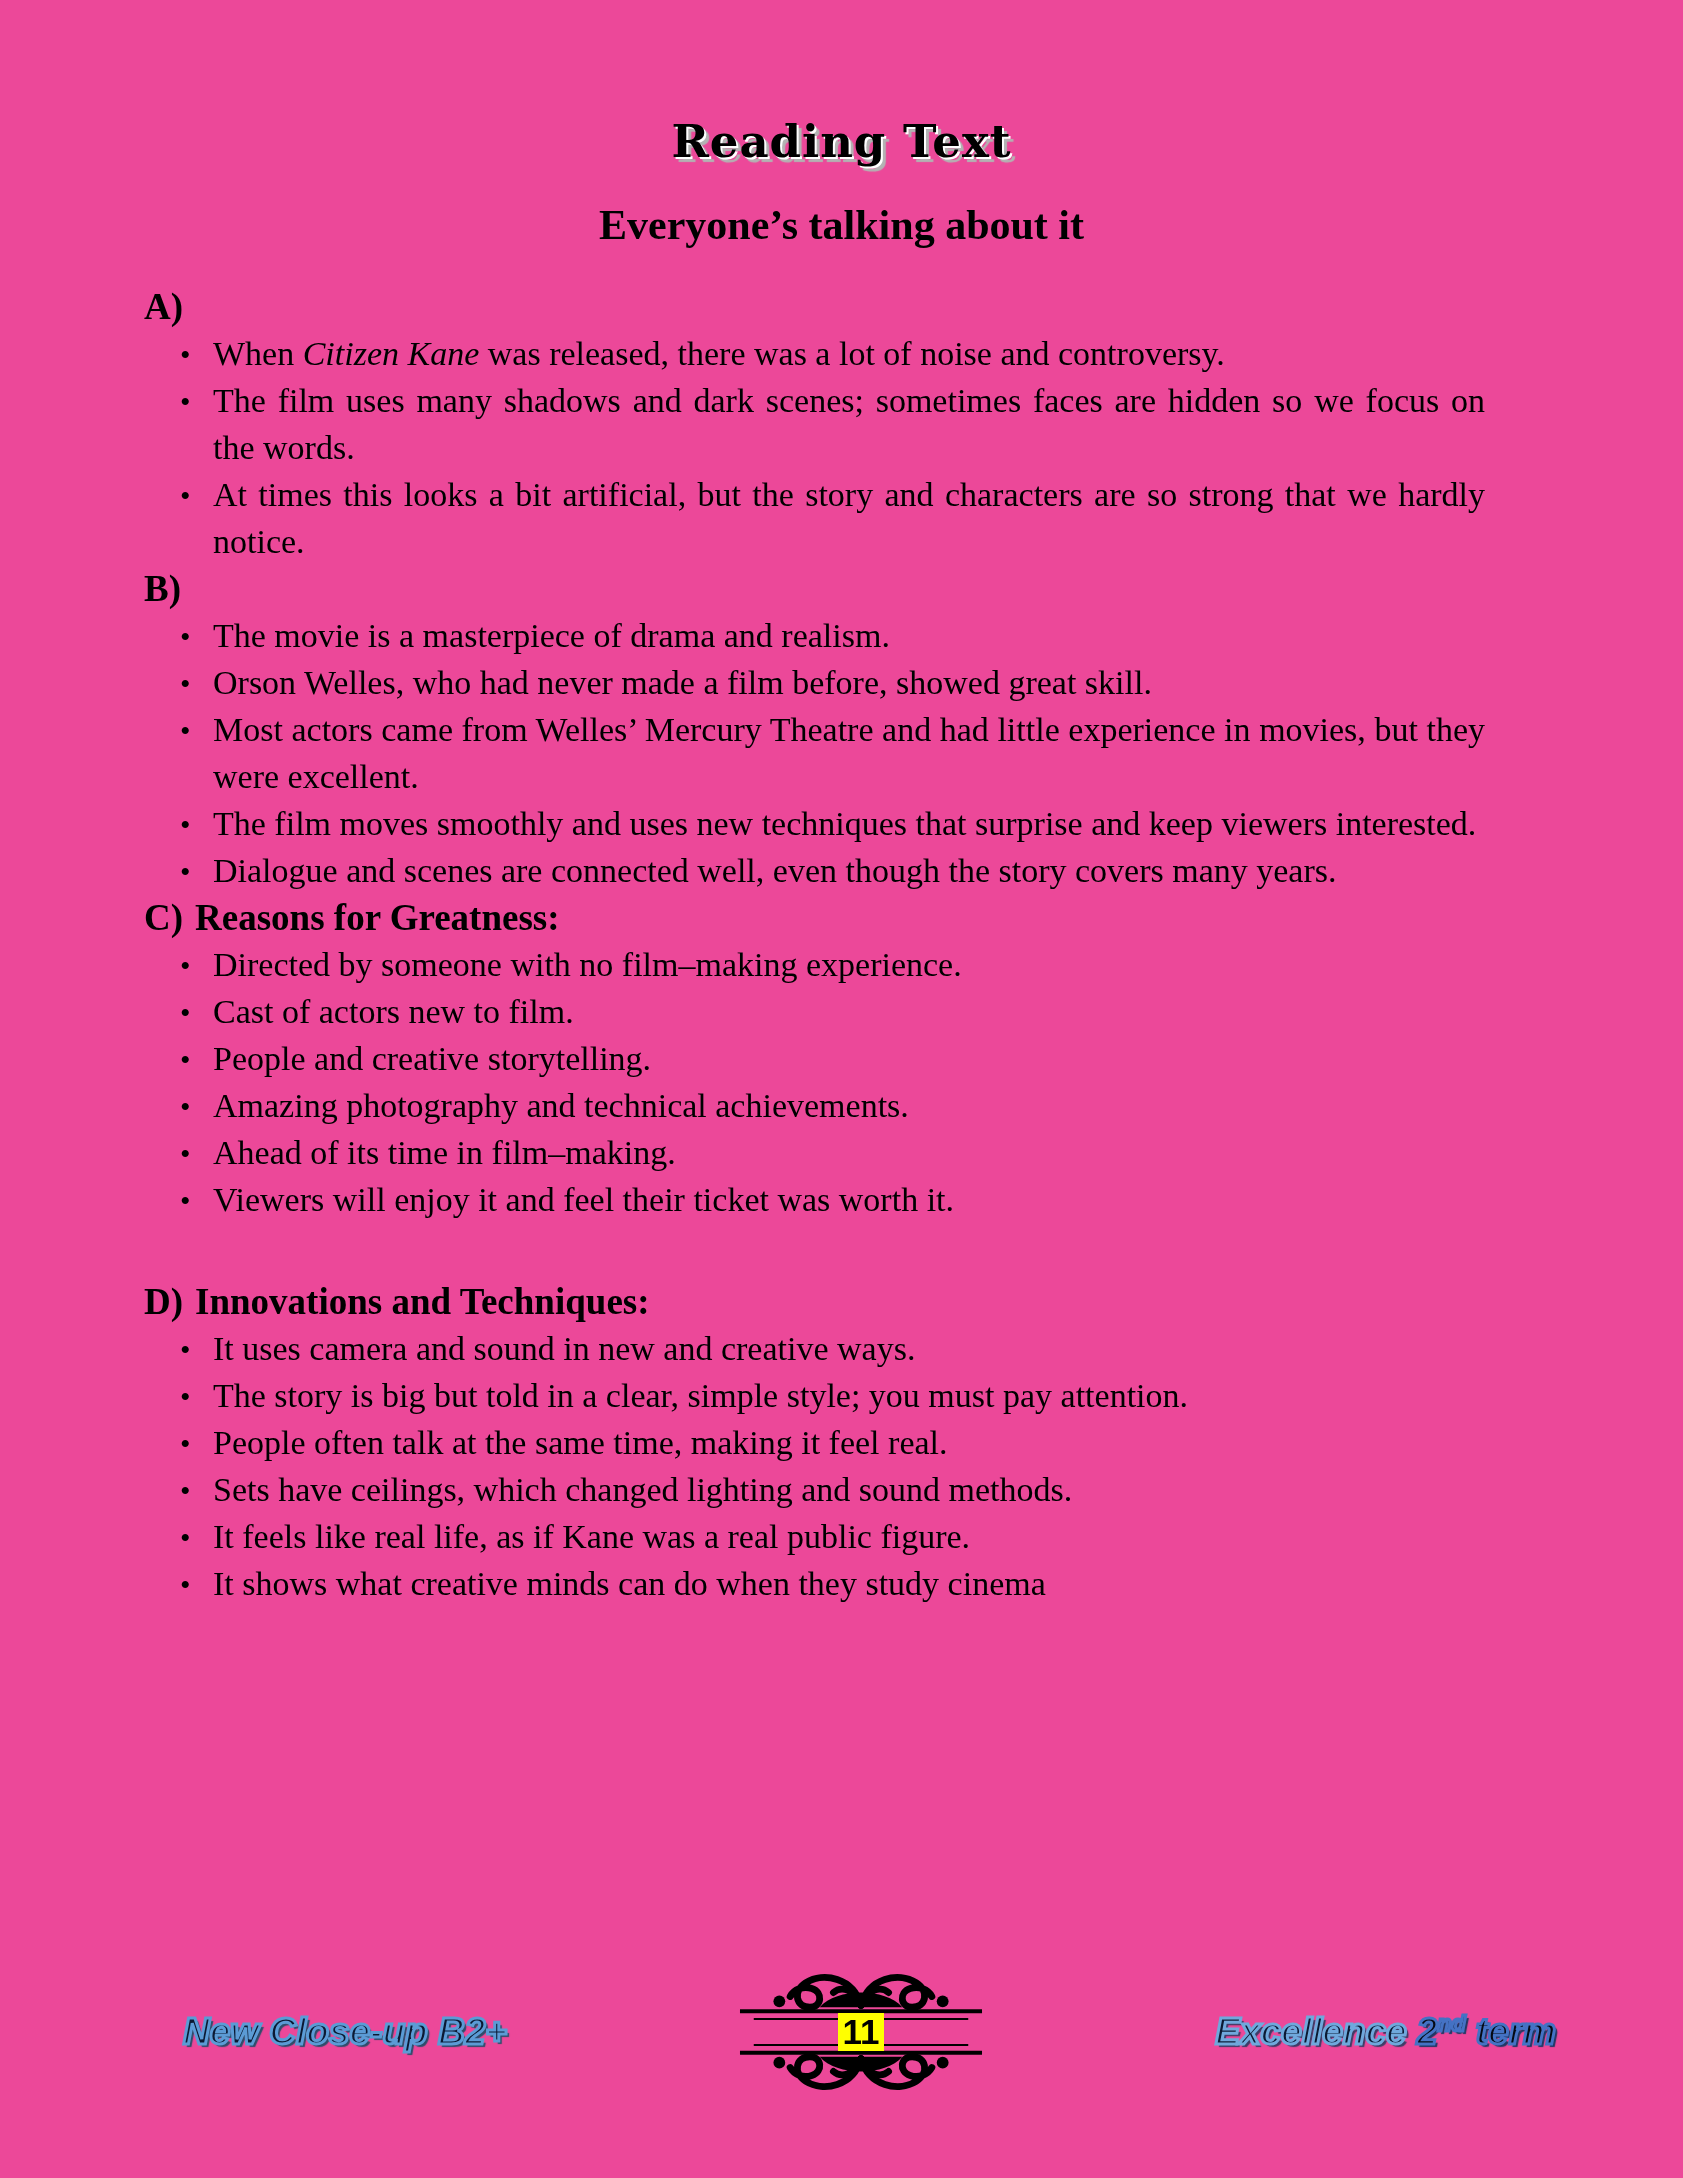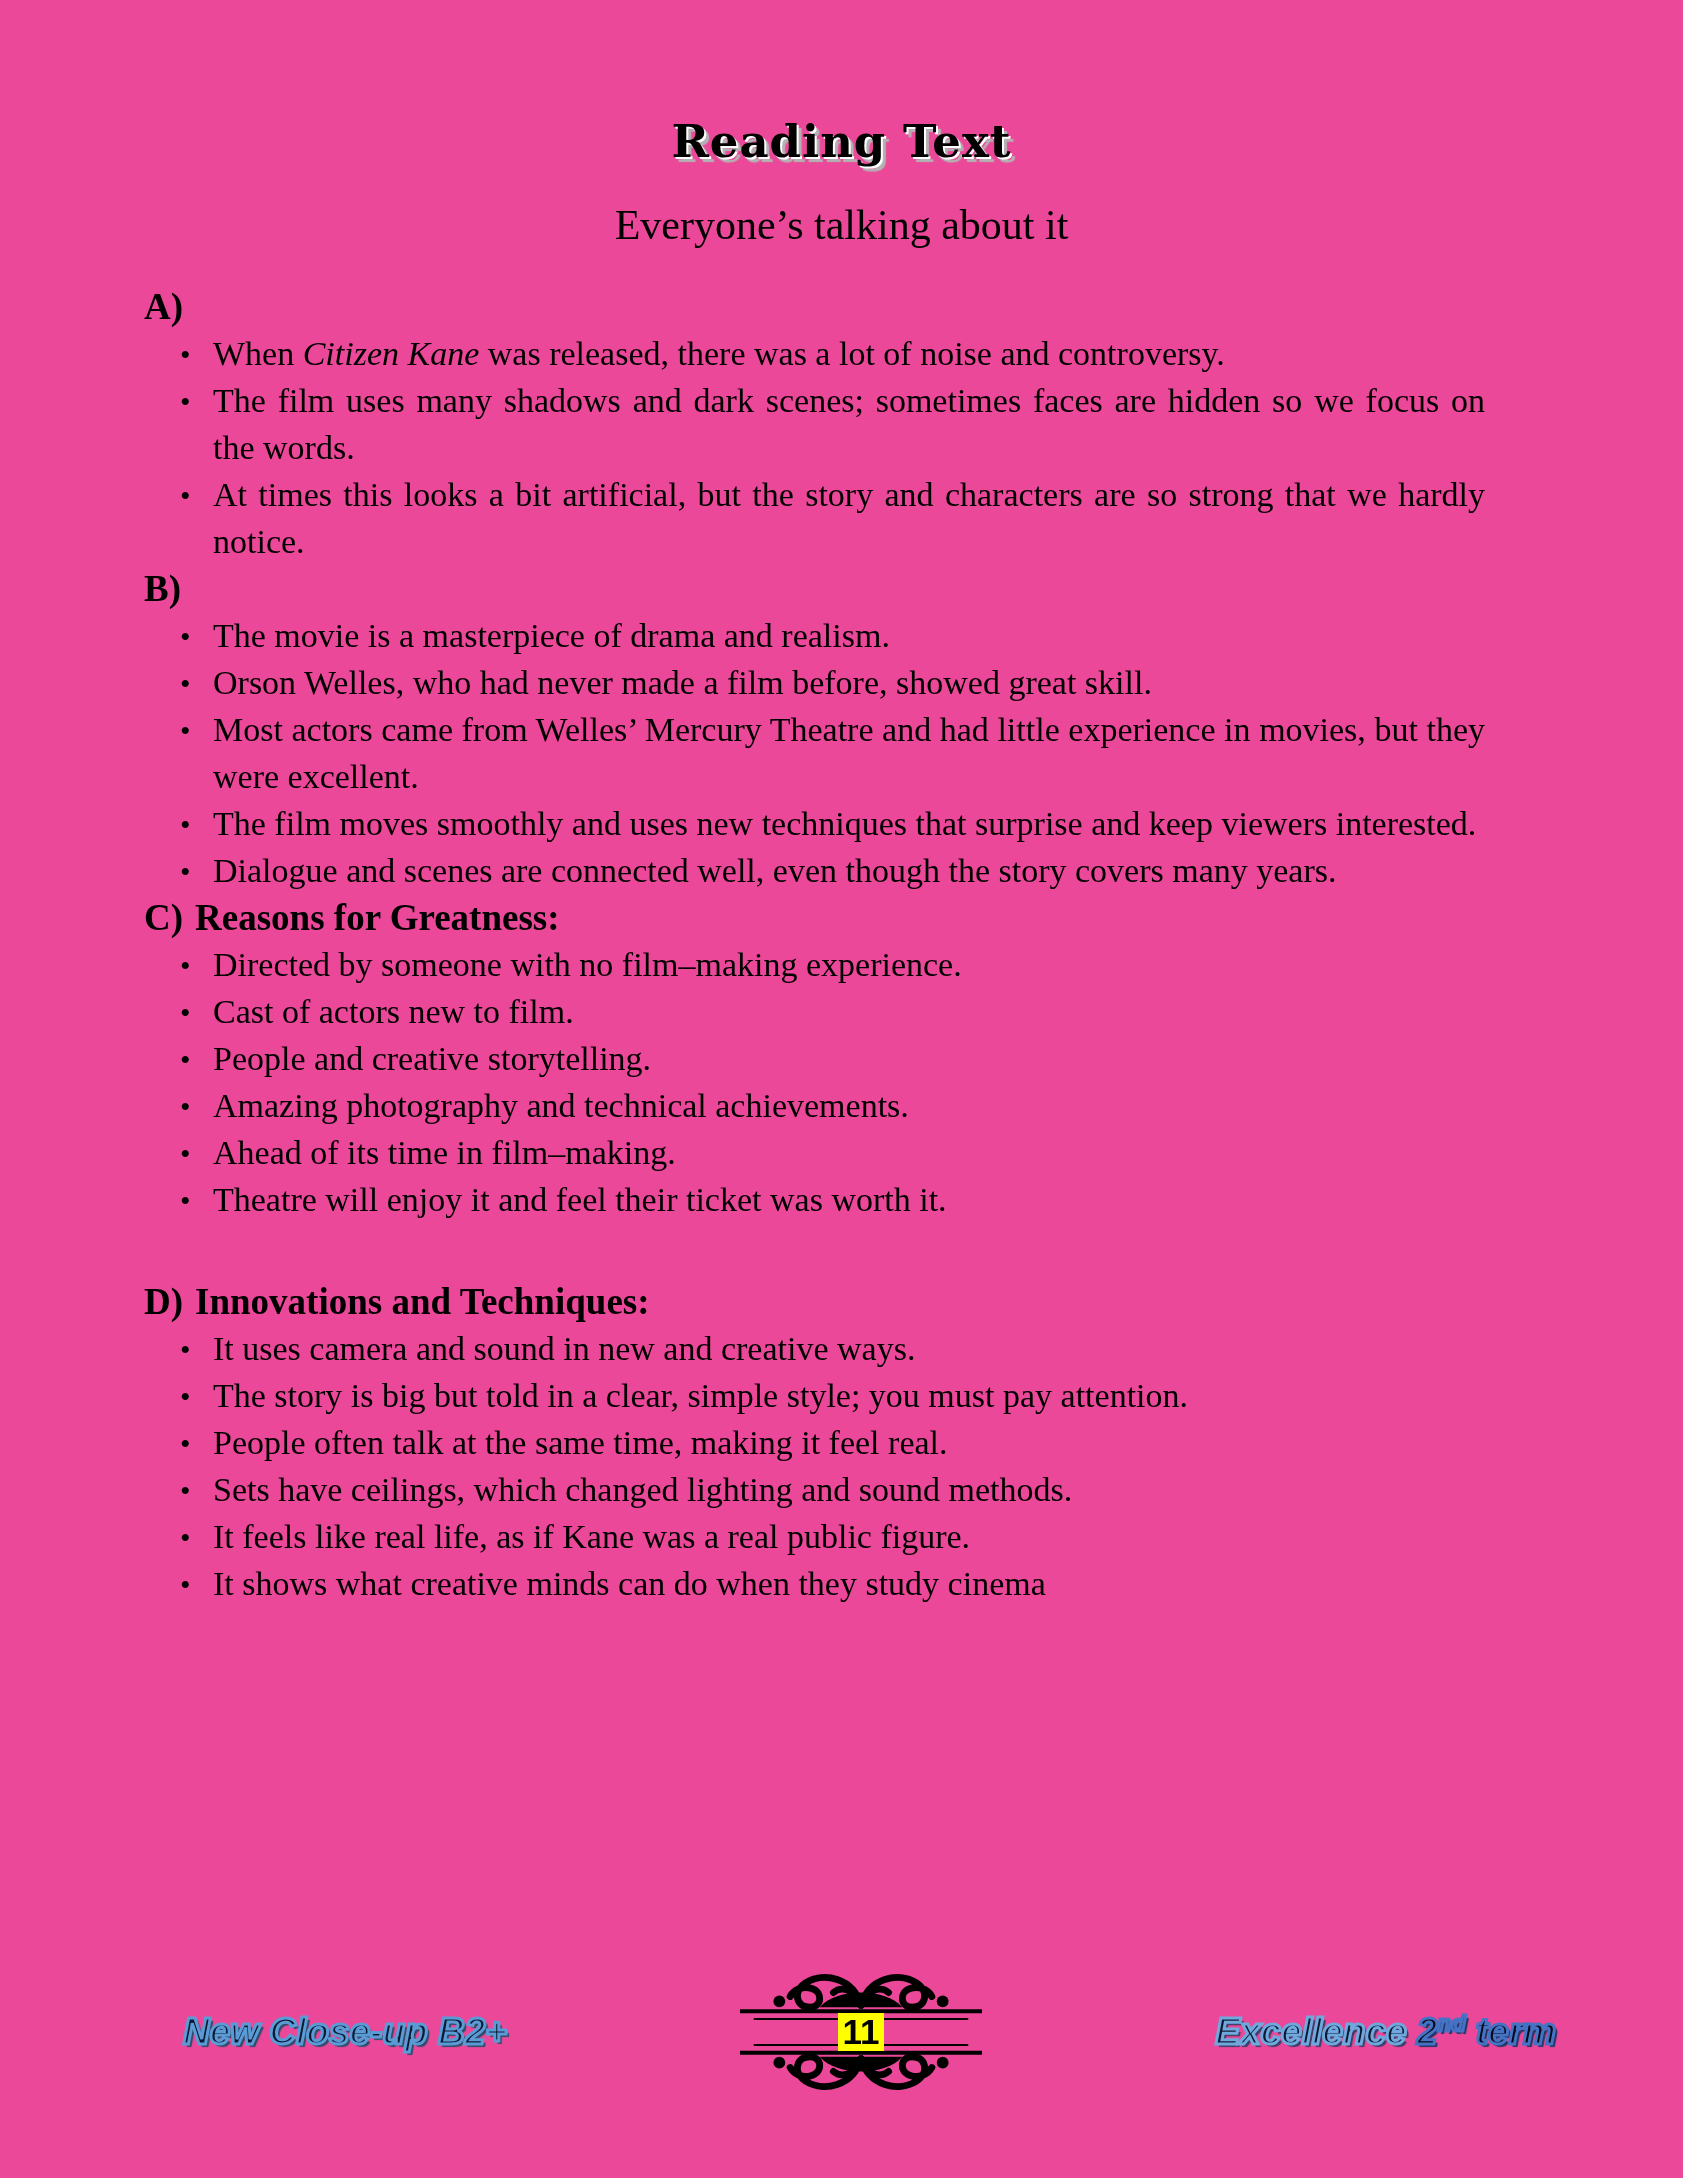--- a/index.html
+++ b/index.html
@@ -18,21 +18,21 @@
     font-family: "DejaVu Serif", serif;
     font-weight: bold;
     font-size: 45px;
     letter-spacing: 1px;
     line-height: 1.1;
     text-shadow: 2px 2px 0 #ffffff, 5px 5px 1px #b3b3b3;
   }
   .subtitle {
     margin: 34px 0 34px 0;
     text-align: center;
-    font-weight: normal;
+    font-weight: bold;
     font-size: 42px;
     line-height: 1.15;
   }
   .content { padding: 0 198px 0 144px; }
   .sec-head {
     font-size: 37px;
     font-weight: bold;
     line-height: 47px;
     margin: 0;
   }
@@ -151,21 +151,21 @@
     <section>
       <div class="sec-head">
         <span class="sec-label">C)</span><span>Reasons for Greatness:</span>
       </div>
       <ul class="bullets">
         <li>Directed by someone with no film–making experience.</li>
         <li>Cast of actors new to film.</li>
         <li>People and creative storytelling.</li>
         <li>Amazing photography and technical achievements.</li>
         <li>Ahead of its time in film–making.</li>
-        <li>Theatre will enjoy it and feel their ticket was worth it.</li>
+        <li>Viewers will enjoy it and feel their ticket was worth it.</li>
       </ul>
     </section>
 
     <section class="sec-d">
       <div class="sec-head">
         <span class="sec-label">D)</span><span>Innovations and Techniques:</span>
       </div>
       <ul class="bullets">
         <li>It uses camera and sound in new and creative ways.</li>
         <li>The story is big but told in a clear, simple style; you must pay attention.</li>

